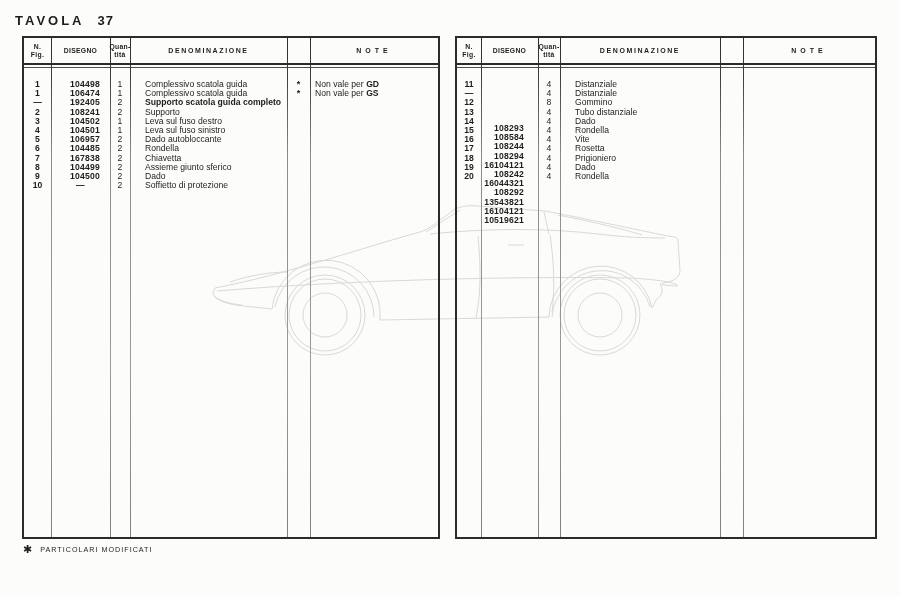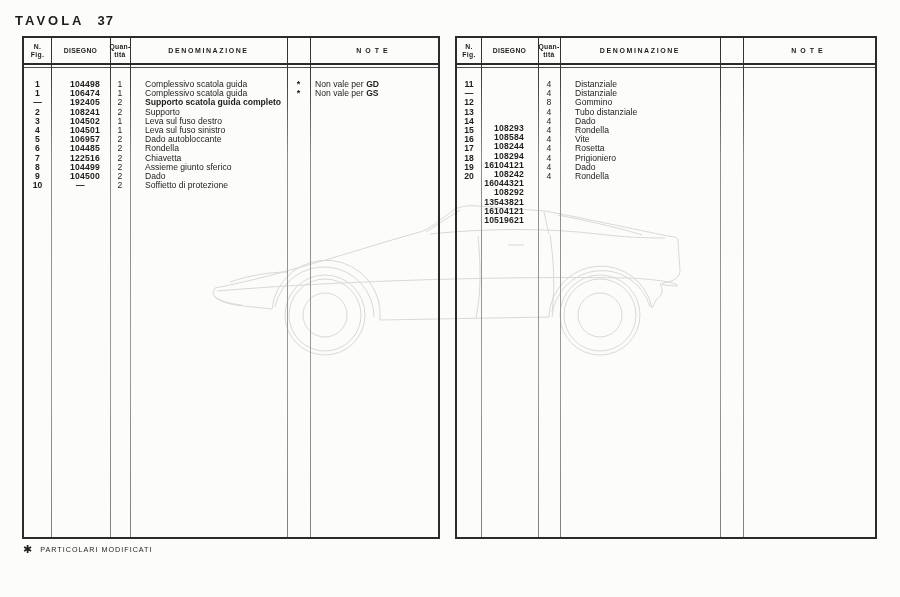--- a/index.html
+++ b/index.html
@@ -168,21 +168,21 @@
         <div class="trow">
           <span class="c c1 fig">6</span>
           <span class="c c2 num">104485</span>
           <span class="c c3 qty">2</span>
           <span class="c c4 den">Rondella</span>
           <span class="c c5 star"></span>
           <span class="c c6 note"></span>
         </div>
         <div class="trow">
           <span class="c c1 fig">7</span>
-          <span class="c c2 num">122516</span>
+          <span class="c c2 num">167838</span>
           <span class="c c3 qty">2</span>
           <span class="c c4 den">Chiavetta</span>
           <span class="c c5 star"></span>
           <span class="c c6 note"></span>
         </div>
         <div class="trow">
           <span class="c c1 fig">8</span>
           <span class="c c2 num">104499</span>
           <span class="c c3 qty">2</span>
           <span class="c c4 den">Assieme giunto sferico</span>

